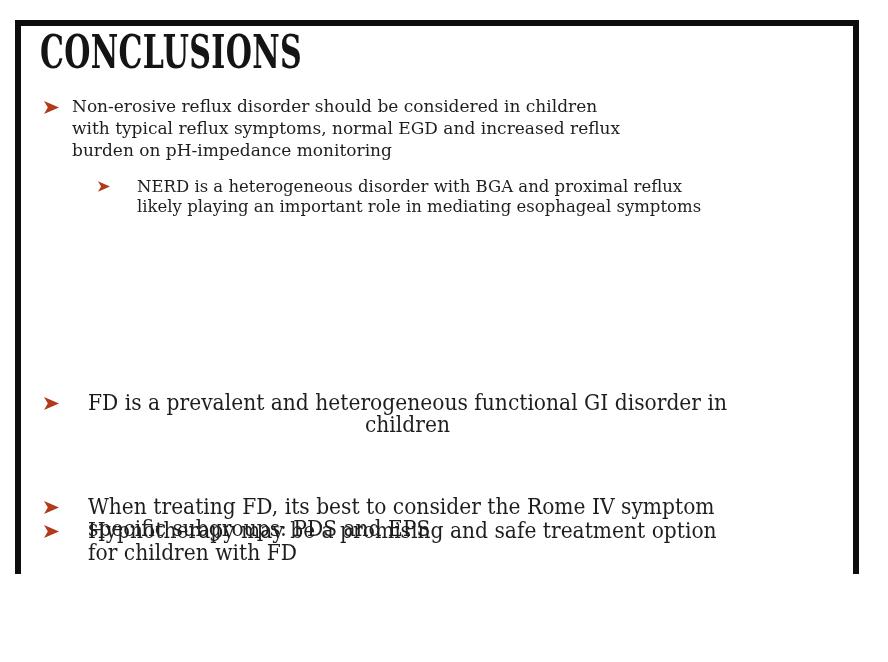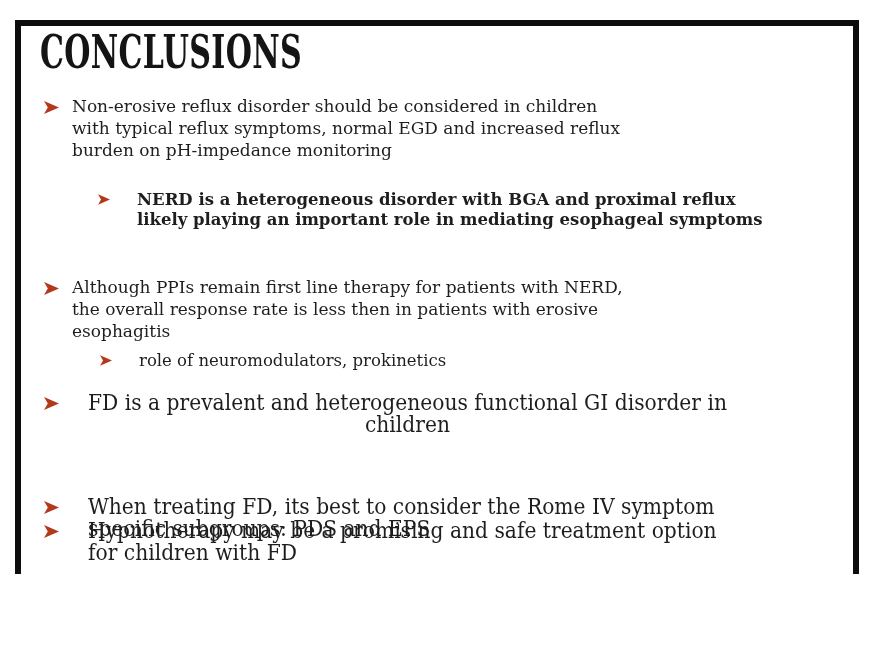--- a/index.html
+++ b/index.html
@@ -36,21 +36,21 @@
   .lvl2 .arrow svg{width:12px;height:11px;}
   .txt{white-space:pre;display:inline-block;}
   .lvl1 .txt{font-size:17px;line-height:22px;}
   .lvl2 .txt{font-size:16.5px;line-height:19.5px;}
   
   .cond .arrow{margin-right:29px;}
   .cond .txt{font-size:22.5px;line-height:22px;transform:scaleX(.90);transform-origin:0 0;}
   .cond2 .arrow{margin-right:28px;}
   .cond2 .txt{font-size:18px;line-height:19px;transform:scaleX(.92);transform-origin:0 0;}
   #b1{left:44px;top:95px;}
-  #s1{left:98px;top:190px;font-weight:bold;}
+  #s1{left:98px;top:177px;}
   #b2{left:44px;top:276px;}
   #s2{left:100px;top:351px;}
   #b3{left:44px;top:391px;text-align:center;}
   #b4{left:44px;top:455px;margin-top:40px;}
   #b5{left:44px;top:519px;}
   #s3{left:78px;top:574px;}
   .deco-circle{
     position:absolute;left:800px;top:586px;
     width:43px;height:43px;border-radius:50%;
     background:var(--circle_fill,#a93413);
@@ -84,39 +84,21 @@
   <div class="row lvl2" id="s1">
     <span class="arrow">
       <svg viewBox="0 0 15 13">
           <polygon points="0,0 15,6.5 0,13 3.8,6.5" fill="#b23a1b"></polygon>
         </svg>
     </span>
     <span class="txt">NERD is a heterogeneous disorder with BGA and proximal reflux
 likely playing an important role in mediating esophageal symptoms</span>
   </div>
 
-  <div class="row lvl1" id="b2">
-    <span class="arrow">
-      <svg viewBox="0 0 15 13">
-          <polygon points="0,0 15,6.5 0,13 3.8,6.5" fill="#b23a1b"></polygon>
-        </svg>
-    </span>
-    <span class="txt">Although PPIs remain first line therapy for patients with NERD,
-the overall response rate is less then in patients with erosive
-esophagitis</span>
-  </div>
 
-  <div class="row lvl2" id="s2">
-    <span class="arrow">
-      <svg viewBox="0 0 15 13">
-          <polygon points="0,0 15,6.5 0,13 3.8,6.5" fill="#b23a1b"></polygon>
-        </svg>
-    </span>
-    <span class="txt">role of neuromodulators, prokinetics</span>
-  </div>
 
   <div class="row lvl1 cond" id="b3">
     <span class="arrow">
       <svg viewBox="0 0 15 13">
           <polygon points="0,0 15,6.5 0,13 3.8,6.5" fill="#b23a1b"></polygon>
         </svg>
     </span>
     <span class="txt">FD is a prevalent and heterogeneous functional GI disorder in
 children</span>
   </div>

